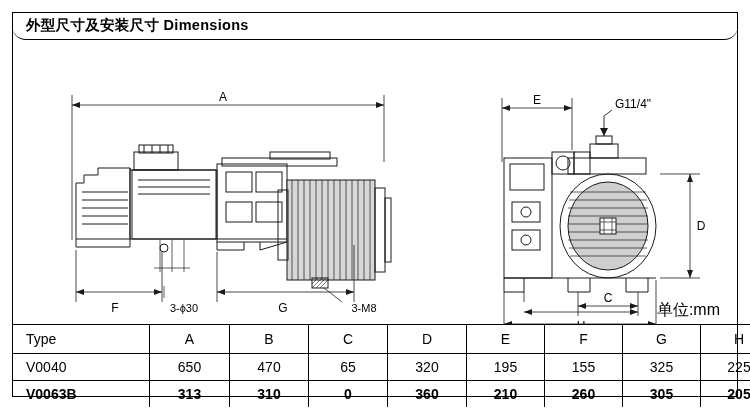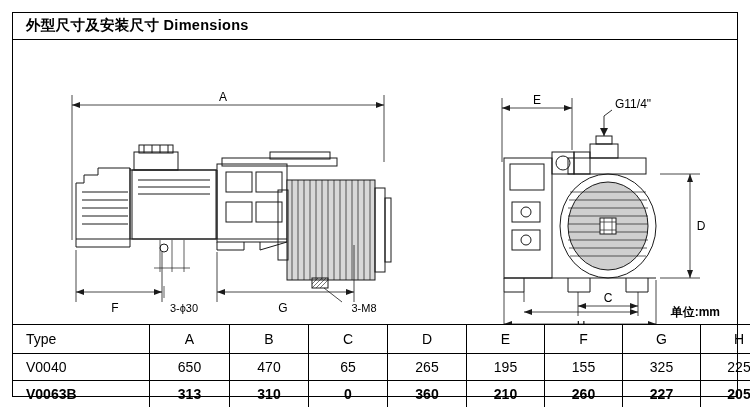--- a/index.html
+++ b/index.html
@@ -34,34 +34,35 @@
     height: 28px;
     border-bottom: 1.5px solid #000;
     box-sizing: border-box;
     display: flex;
     align-items: center;
     padding-left: 14px;
     font-size: 14.5px;
     font-weight: bold;
     color: #000;
     letter-spacing: 0.3px;
+    border-radius: 14px;
   }
   .drawing-area {
     position: absolute;
     left: 12px;
     top: 40px;
     width: 726px;
     height: 284px;
   }
   .unit-label {
     position: absolute;
     right: 18px;
     bottom: 3px;
-    font-size: 12px;
-    font-weight: bold;
+    font-size: 16px;
+    font-weight: normal;
     color: #000;
   }
   
   table.spec {
     position: absolute;
     left: 12px;
     top: 324px;
     width: 726px;
     border-collapse: collapse;
     table-layout: fixed;
@@ -343,33 +344,33 @@
         <th style="width:75px">G</th>
         <th style="width:74px">H</th>
       </tr>
     </thead>
     <tbody>
       <tr>
         <td class="typecol">V0040</td>
         <td>650</td>
         <td>470</td>
         <td>65</td>
-        <td>265</td>
+        <td>320</td>
         <td>195</td>
         <td>155</td>
         <td>325</td>
         <td>225</td>
       </tr>
       <tr>
         <td class="typecol">V0063B</td>
         <td>313</td>
         <td>310</td>
         <td>0</td>
         <td>360</td>
         <td>210</td>
         <td>260</td>
-        <td>227</td>
+        <td>305</td>
         <td>205</td>
       </tr>
     </tbody>
   </table>
 
 </div>
 
 </body></html>

